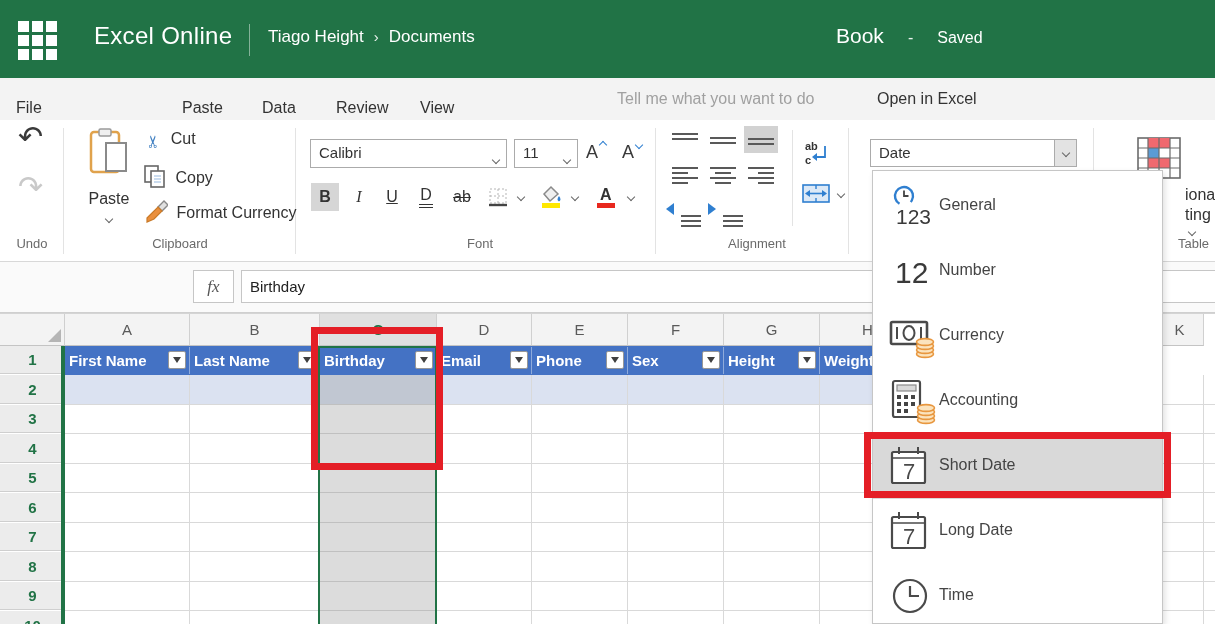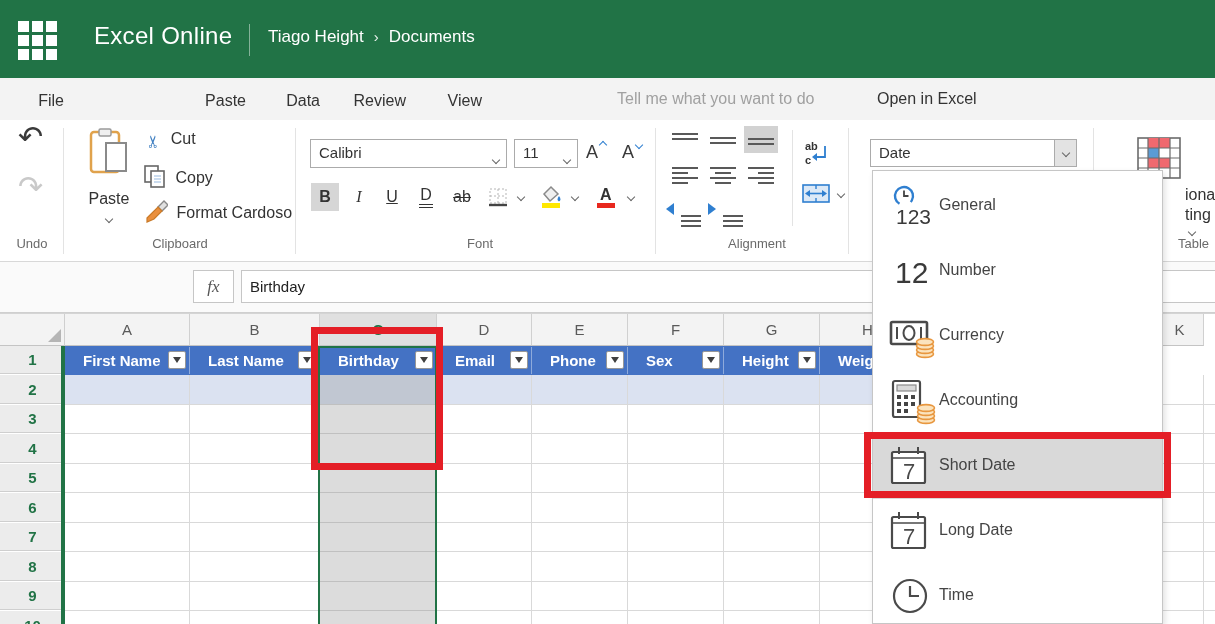--- a/index.html
+++ b/index.html
@@ -15,21 +15,21 @@
   #topbar-divider { position:absolute; left:249px; top:24px; width:1px; height:32px; background:rgba(255,255,255,.45); }
   #breadcrumb { position:absolute; left:268px; top:27px; font-size:17px; font-weight:300; }
   #breadcrumb .sep { margin:0 10px; font-size:15px; opacity:.9; }
   #doc-title-wrap { position:absolute; left:836px; top:24px; display:flex; align-items:baseline; gap:24px; }
   #doc-name { font-size:21px; font-weight:300; }
   #doc-dash { font-size:16px; opacity:.9; }
   #doc-status { font-size:16px; font-weight:300; }
 
   
   #menubar { position:absolute; left:0; top:78px; width:1215px; height:42px; background:#f3f3f3; }
-  .mtab { position:absolute; top:2px; height:42px; line-height:42px; font-size:16px; color:#333; text-align:right; cursor:pointer; }
+  .mtab { position:absolute; top:9px; height:42px; line-height:42px; font-size:16px; color:#333; text-align:left; cursor:pointer; }
   .mtab.active { background:#fca5a5; color:#217346;margin-top:44px; }
   #tellme { position:absolute; left:617px; top:0; height:42px; line-height:42px; font-size:16px; color:#a0a0a0; cursor:text; }
   #openexcel { position:absolute; left:877px; top:0; height:42px; line-height:42px; font-size:16px; color:#333; cursor:pointer; }
 
   
   #ribbon { position:absolute; left:0; top:120px; width:1215px; height:142px; background:#fff; border-bottom:1px solid #d8d8d8; }
   .rdiv { position:absolute; top:8px; width:1px; height:126px; background:#e3e3e3; }
   .glabel { position:absolute; top:116px; font-size:13px; color:#6a6a6a; text-align:center; }
   .chev { display:inline-block; width:6px; height:6px; border-right:1.6px solid #666; border-bottom:1.6px solid #666; transform:rotate(45deg); }
   .chev.up { transform:rotate(225deg); }
@@ -62,21 +62,21 @@
   
   #sheet { position:absolute; left:0; top:313px; width:1215px; height:311px; background:#fff; border-top:1px solid #d4d4d4; }
   #corner { position:absolute; left:0; top:0; width:65px; height:32px; background:#f3f3f3; border-right:1px solid #cfcfcf; border-bottom:1px solid #c4c4c4; cursor:pointer; }
   #corner .tri { position:absolute; right:3px; bottom:3px; width:0; height:0; border-bottom:13px solid #b5b5b5; border-left:13px solid transparent; }
   .colh { position:absolute; top:0; height:32px; line-height:32px; text-align:center; font-size:15px; color:#5a5a5a; background:#f3f3f3; border-right:1px solid #d0d0d0; border-bottom:1px solid #c4c4c4; cursor:pointer; }
   .colh.sel { background:#e0e0e0; color:#1e7145; font-weight:bold; }
   .colh.shifted { text-indent:48px; }
   .rowh { position:absolute; left:0; width:65px; text-align:center; font-size:15px; font-weight:bold; color:#217346; background:#ececec; border-bottom:1px solid #cfcfcf; cursor:pointer; display:flex; align-items:center; justify-content:center; }
   #rowh-greenbar { position:absolute; left:61px; top:32px; width:4px; height:279px; background:#217346; z-index:5; }
   #tblheader-row { position:absolute; left:65px; top:32px; width:851px; height:29px; background:#4472c4; z-index:1; }
-  .th { position:absolute; top:0; height:29px; color:#fff; font-weight:bold; font-size:15px; line-height:29px; padding-left:18px; white-space:nowrap; overflow:hidden; }
+  .th { position:absolute; top:0; height:29px; color:#fff; font-weight:bold; font-size:15px; line-height:29px; padding-left:4px; white-space:nowrap; overflow:hidden; }
   .filterbtn { position:absolute; right:4px; top:5px; width:18px; height:18px; background:#fff; border:1px solid #979797; border-radius:2px; display:flex; align-items:center; justify-content:center; cursor:pointer; }
   .filterbtn .ftri { width:0; height:0; border-top:6px solid #3f3f3f; border-left:4px solid transparent; border-right:4px solid transparent; }
   #band-row2 { position:absolute; left:65px; top:61px; width:851px; height:30px; background:#dbe2f1; z-index:1; }
   .vline { position:absolute; width:1px; background:#d9d9d9; z-index:2; }
   .hline { position:absolute; height:1px; background:#d9d9d9; z-index:2; }
   .bluesep { position:absolute; top:33px; height:27px; width:1px; background:rgba(255,255,255,.4); z-index:2; }
   #colC-overlay { position:absolute; left:320px; top:61px; width:116px; height:250px; background:rgba(125,125,125,.27); z-index:3; }
   #colC-border { position:absolute; left:318px; top:32px; width:119px; height:279px; border:2px solid #217346; border-bottom:none; z-index:4; pointer-events:none; }
 
   
@@ -104,20 +104,25 @@
       <span></span>
       <span></span>
       <span></span>
       <span></span>
       <span></span>
   </div>
   <div id="app-title">Excel Online</div>
   <div id="topbar-divider"></div>
   <div id="breadcrumb">
     <span>Tiago Height</span><span class="sep">›</span><span>Documents</span>
+  </div>
+  <div id="doc-title-wrap">
+    <span id="doc-name">Book</span>
+    <span id="doc-dash">-</span>
+    <span id="doc-status">Saved</span>
   </div>
 </div>
 
 <div id="menubar">
   <span class="mtab" style="left:16px;width:48px;">File</span>
   <span class="mtab active" style="left:88px;width:80px;">Home</span>
   <span class="mtab" style="left:182px;width:64px;">Paste</span>
   <span class="mtab" style="left:262px;width:58px;">Data</span>
   <span class="mtab" style="left:336px;width:70px;">Review</span>
   <span class="mtab" style="left:420px;width:62px;">View</span>
@@ -157,21 +162,21 @@
       <line x1="10" y1="14" x2="17" y2="14" stroke="#b5cde8" stroke-width="1.4"></line>
       <line x1="10" y1="17" x2="17" y2="17" stroke="#b5cde8" stroke-width="1.4"></line>
     </svg>
     <span style="font-size:16px;color:#333;margin-left:5px;">Copy</span>
   </div>
   <div class="abs" style="left:144px;top:80px;cursor:pointer;">
     <svg width="24" height="24" style="vertical-align:-6px;">
       <path d="M14 7 L20 1 L24 5 L18 11 Z" fill="#e0e0e0" stroke="#888" stroke-width="1.4"></path>
       <path d="M3 18 L14 7 L18 11 L10 19 L3 22 Z" fill="#ea8f3c" stroke="#c97a28" stroke-width="1.2"></path>
     </svg>
-    <span style="font-size:16px;color:#333;margin-left:4px;">Format Cardoso</span>
+    <span style="font-size:16px;color:#333;margin-left:4px;">Format Currency</span>
   </div>
   <div class="glabel" style="left:110px;width:140px;">Clipboard</div>
 
   <div class="combo" style="left:310px;top:19px;width:197px;height:29px;">
     <span class="val">Calibri</span>
     <span class="cwrap"><span class="chev"></span></span>
   </div>
   <div class="combo" style="left:514px;top:19px;width:64px;height:29px;">
     <span class="val">11</span>
     <span class="cwrap"><span class="chev"></span></span>

